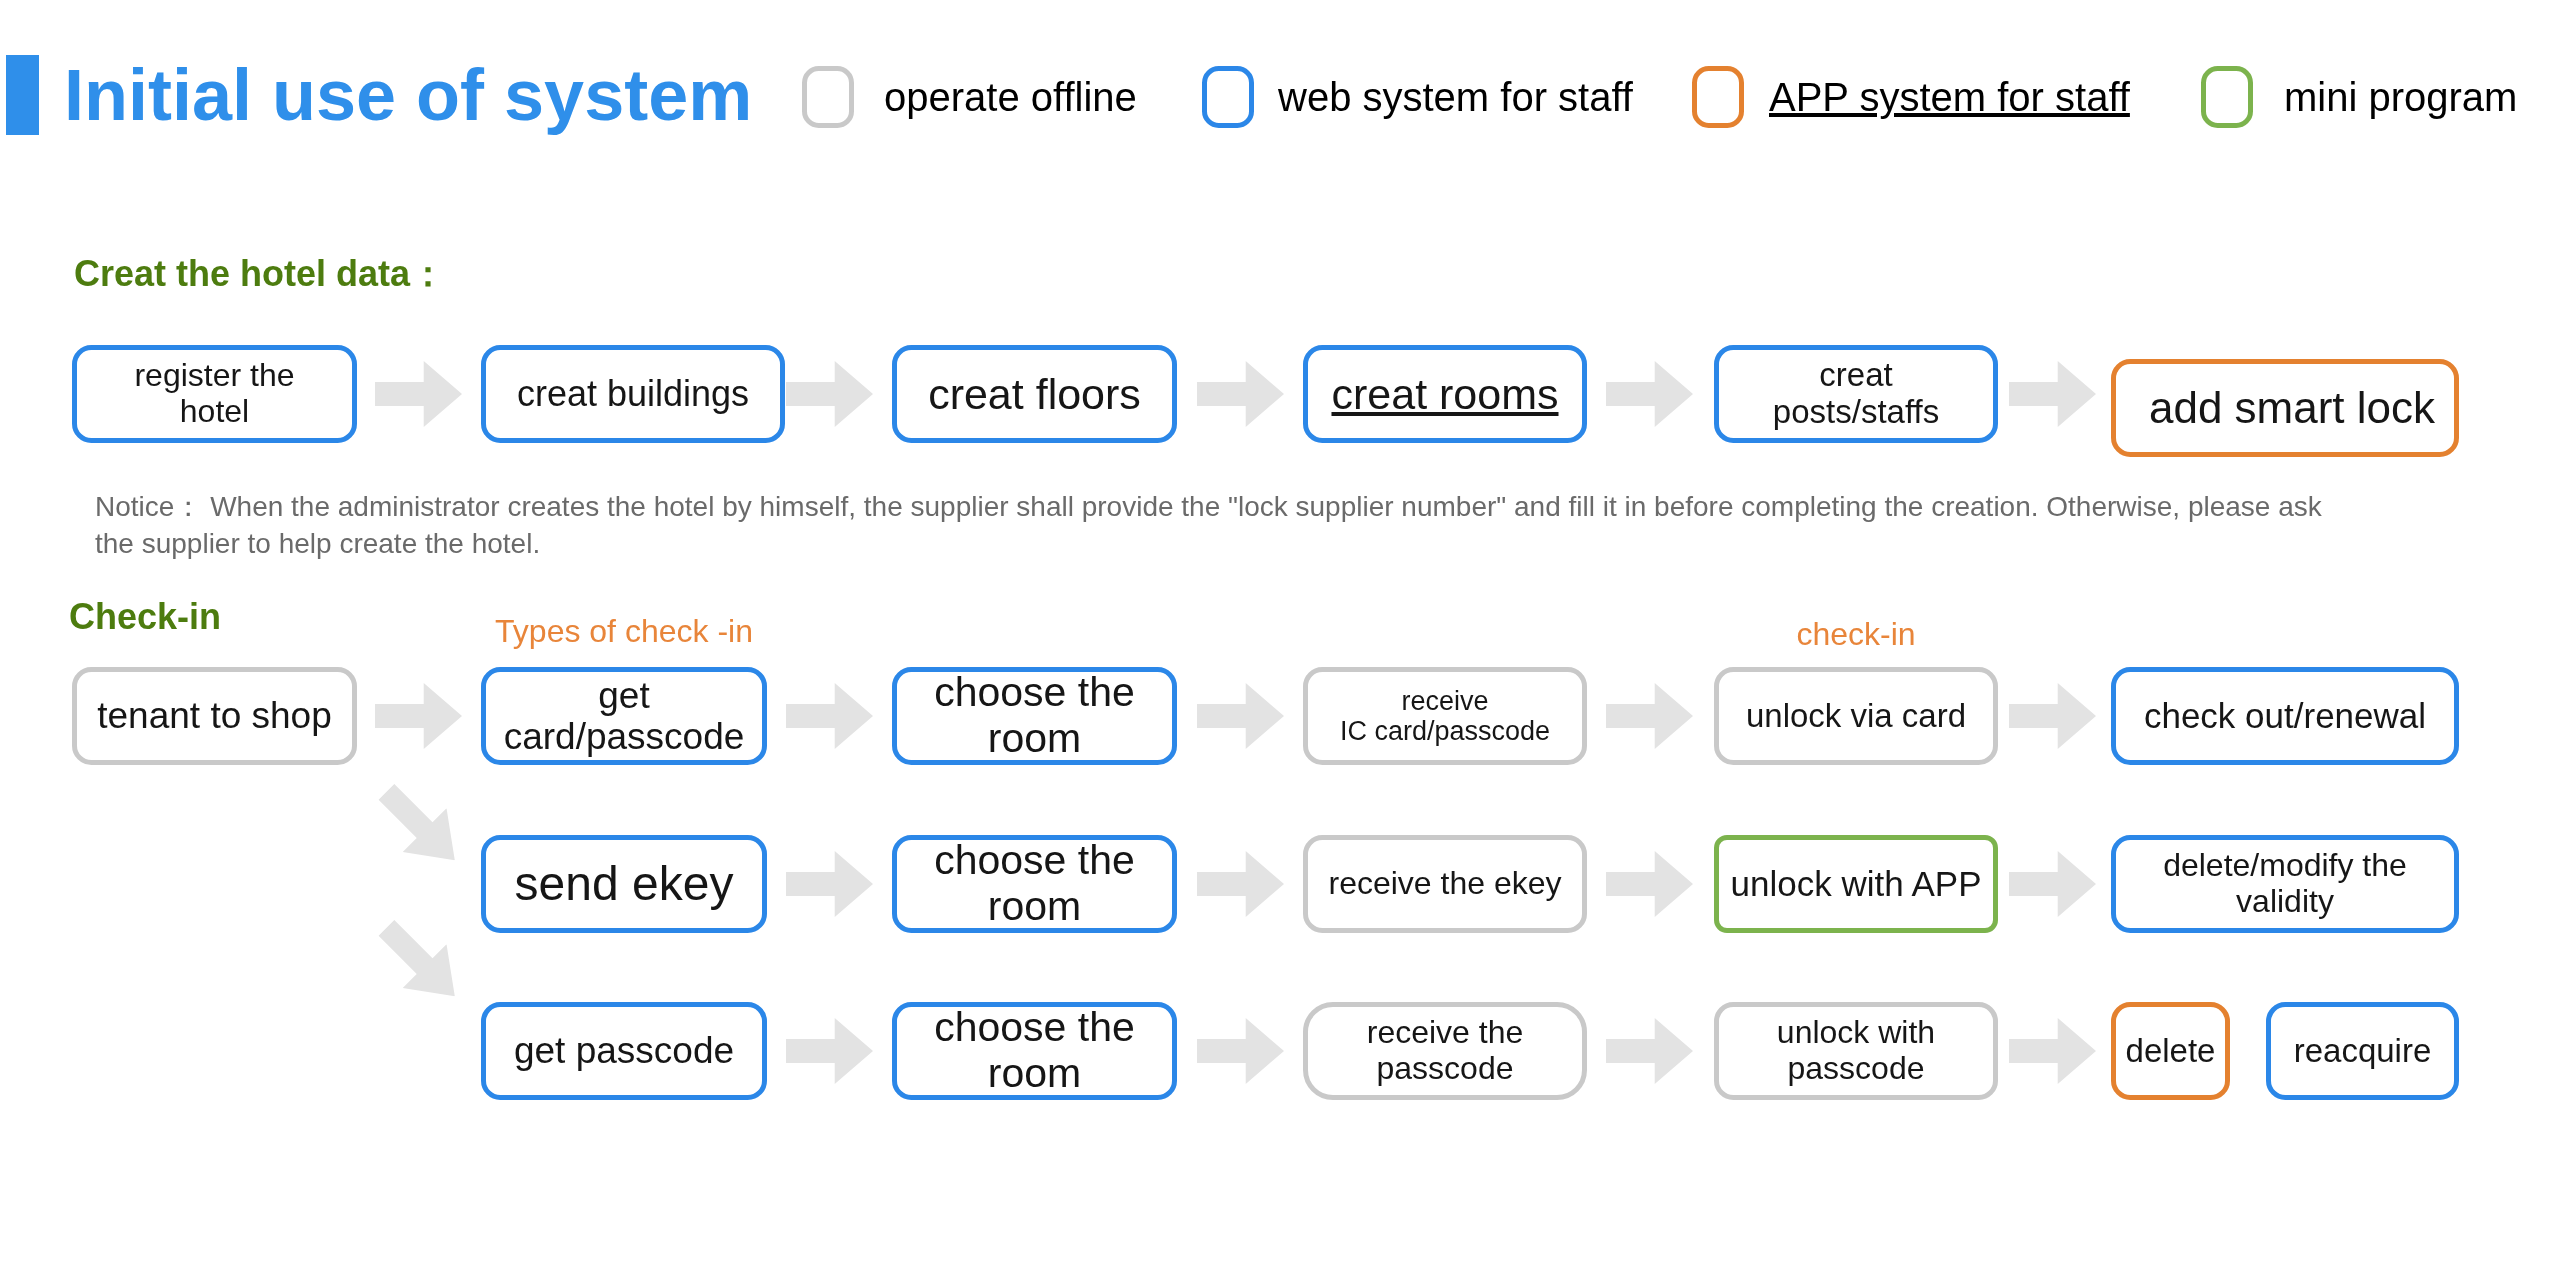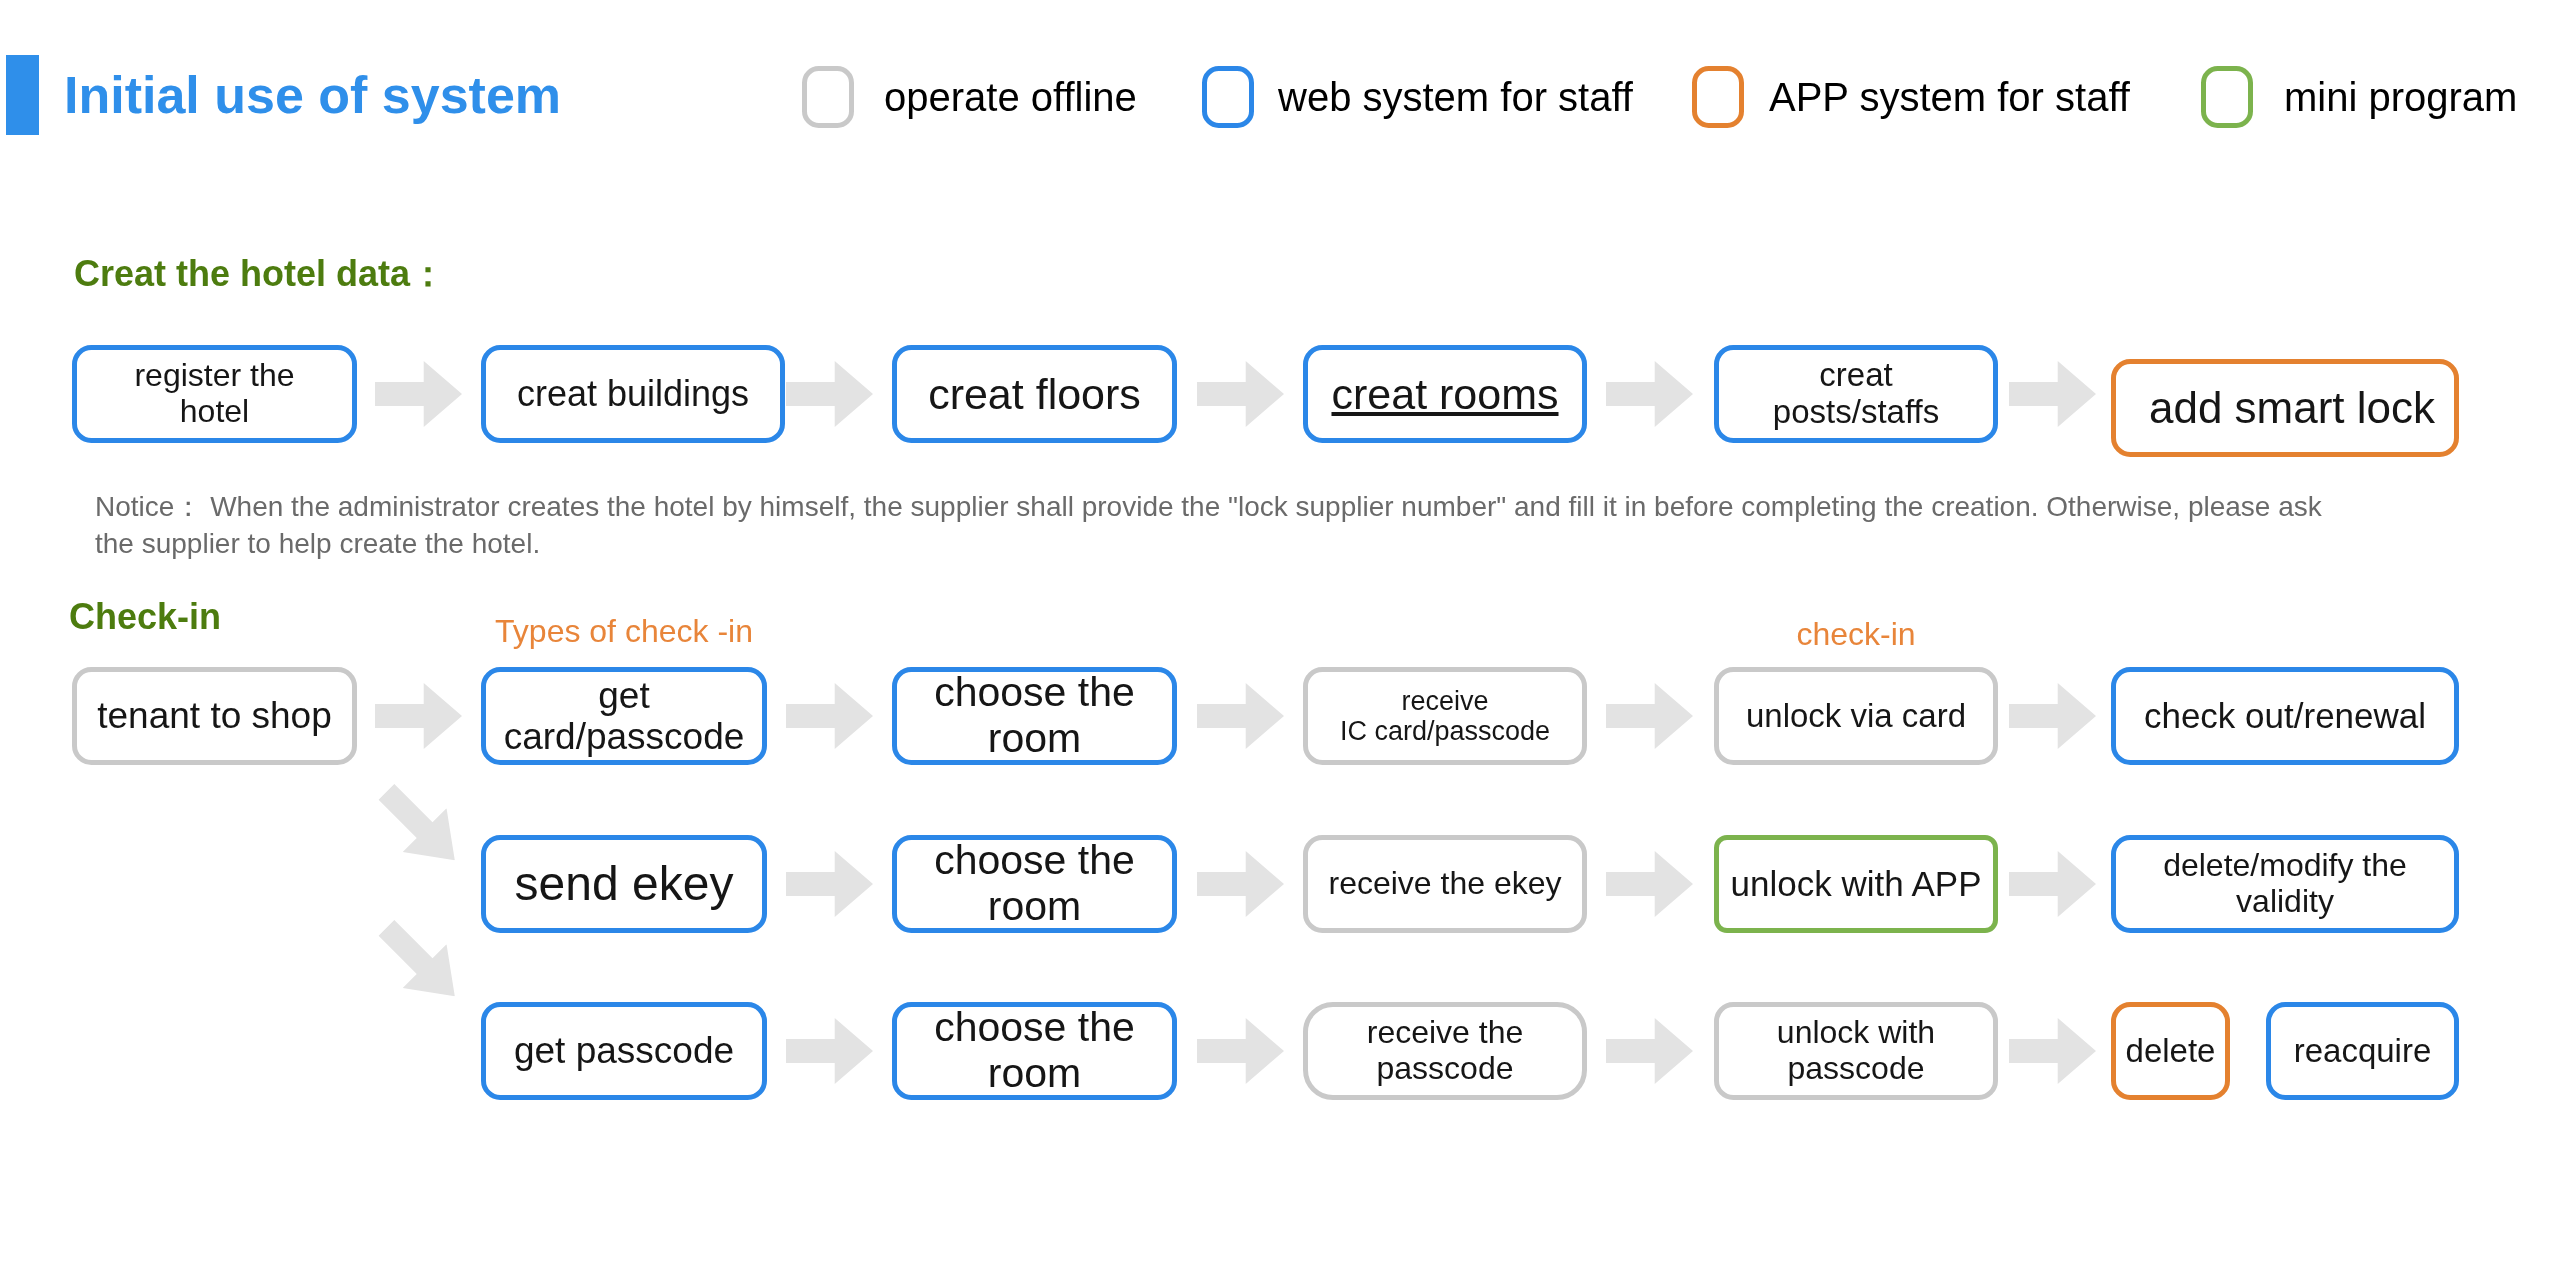--- a/index.html
+++ b/index.html
@@ -2,21 +2,21 @@
 <html style="font-size:10.3px"><head>
 <meta charset="utf-8">
 <style>
   html,body{margin:0;padding:0;background:#ffffff;}
   .canvas{
     position:relative;width:2576px;height:1264px;background:#ffffff;overflow:hidden;
     font-family:"Liberation Sans","DejaVu Sans",sans-serif;color:#161616;
   }
   .accent-bar{position:absolute;left:6.4px;top:55px;width:33px;height:80px;background:#2f8fea;}
   .title{position:absolute;left:64px;top:55px;height:81px;line-height:81px;
-    font-size:52px;font-weight:bold;color:#2f8fea;white-space:nowrap;text-align:right;}
+    font-size:72px;font-weight:bold;color:#2f8fea;white-space:nowrap;text-align:right;}
   .chip{position:absolute;top:66px;width:52px;height:62px;background:#fff;
     border:5.8px solid #ccc;border-radius:16.7px;box-sizing:border-box;}
   .chip.web{border-color:#2b87e8;}
   .chip.app{border-color:#e4812f;}
   .chip.mini{border-color:#7cb34d;}
   .chip.offline{border-color:#c9c9c9;}
   .leg-label{position:absolute;top:66px;height:62px;line-height:62px;font-size:40px;color:#000;white-space:nowrap;}
   .h-sec{position:absolute;font-size:36px;font-weight:bold;color:#4d7c0f;white-space:nowrap;}
   .node{position:absolute;height:98px;background:#fff;border:5.2px solid #c9c9c9;border-radius:19.3px;
     box-sizing:border-box;display:flex;align-items:center;justify-content:center;
@@ -37,21 +37,21 @@
 <div class="canvas">
 
   <div class="accent-bar"></div>
   <div class="title">Initial use of system</div>
 
   <div class="chip offline" style="left:802px;"></div>
   <div class="leg-label" style="left:884px;">operate offline</div>
   <div class="chip web" style="left:1202px;"></div>
   <div class="leg-label" style="left:1278px;">web system for staff</div>
   <div class="chip app" style="left:1692px;"></div>
-  <div class="leg-label" style="left:1769px;">APP system for staff</div>
+  <div class="leg-label" style="left:1769px;text-decoration:underline;">APP system for staff</div>
   <div class="chip mini" style="left:2201px;"></div>
   <div class="leg-label" style="left:2284px;">mini program</div>
 
   <div class="h-sec" style="left:74px;top:250px;">Creat the hotel data：</div>
 
   <div class="node web" style="left:72px;top:345px;width:285px;font-size:32px;">register the
 hotel</div>
   <div class="arrow" style="left:375px;top:361px;"></div>
   <div class="node web" style="left:481px;top:345px;width:304px;font-size:36px;">creat buildings</div>
   <div class="arrow" style="left:786px;top:361px;"></div>

